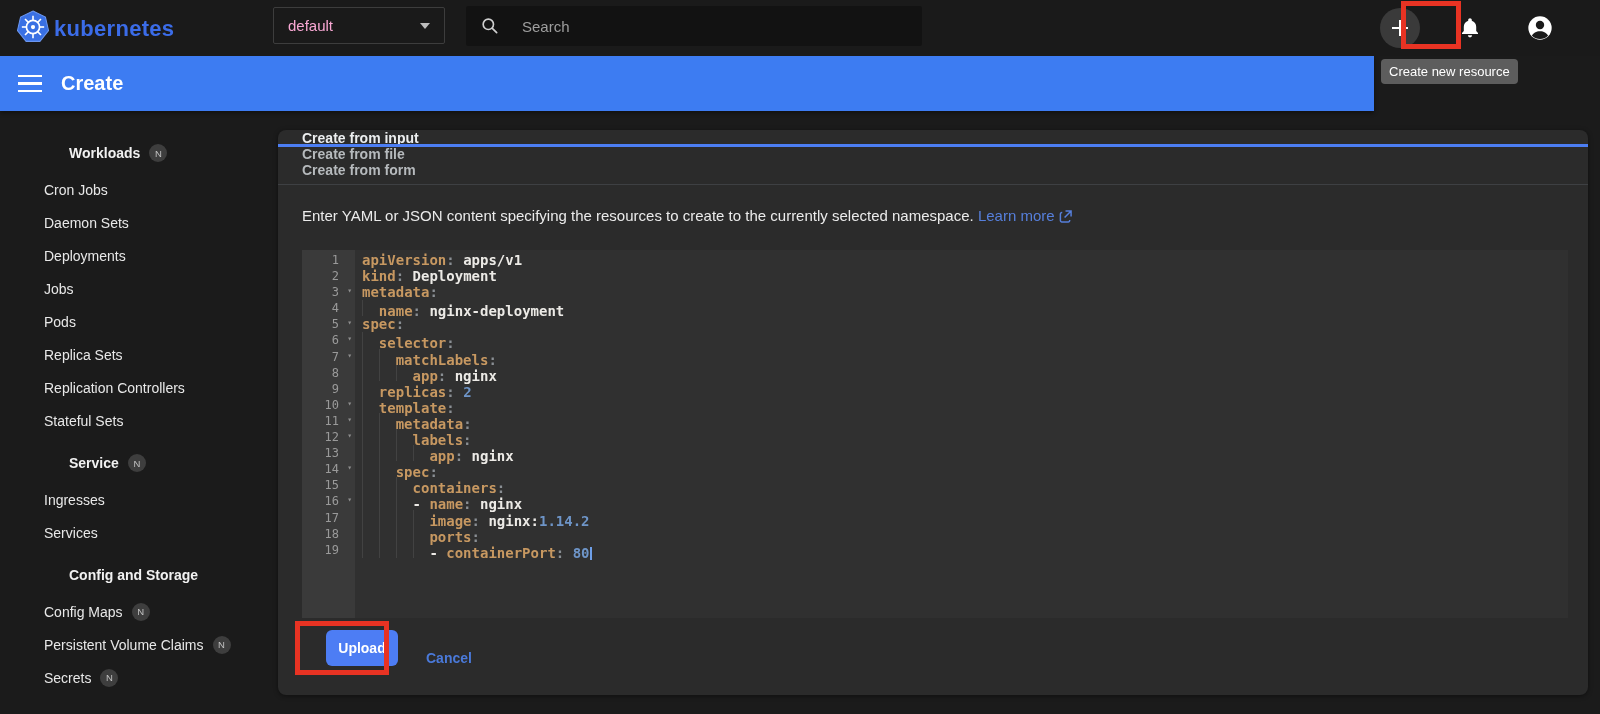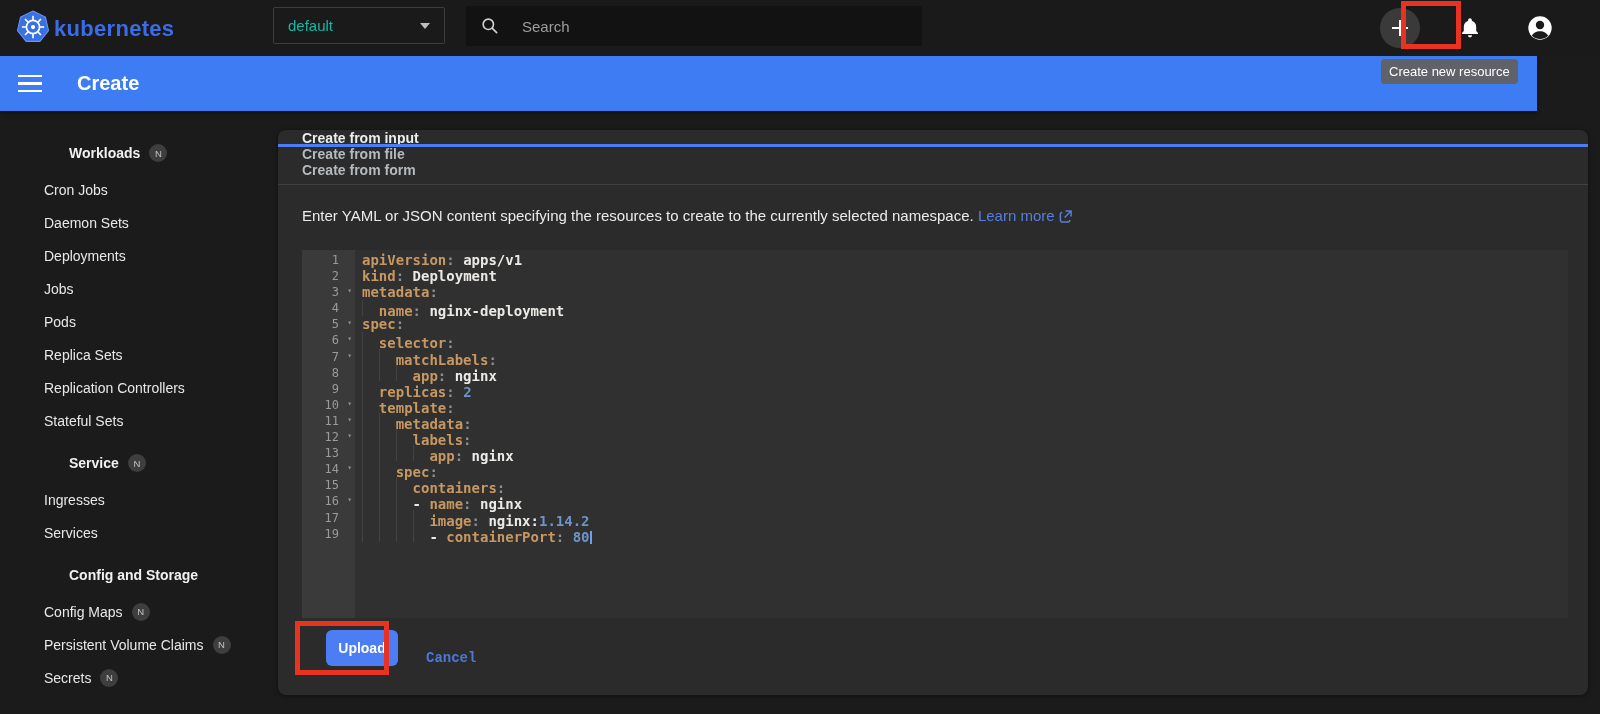--- a/index.html
+++ b/index.html
@@ -7,39 +7,39 @@
     font-family:"Liberation Sans", sans-serif; }
 
   
   .topbar { position:absolute; left:0; top:0; width:1600px; height:56px;
     background:#1a1a1a; z-index:30; }
   .brand { position:absolute; left:16px; top:10px; display:flex; align-items:center; gap:4px; }
   .brand-text { color:#3b6ce8; font-size:22px; font-weight:bold; letter-spacing:.3px; }
   .ns-select { position:absolute; left:273px; top:7px; width:172px; height:37px;
     border:1px solid #3d3d3d; border-radius:2px; display:flex; align-items:center;
     padding:0 14px; cursor:pointer; }
-  .ns-value { color:#14b8a6; font-size:15px; flex:1; }
+  .ns-value { color:#f9a8d4; font-size:15px; flex:1; }
   .caret-down { width:0; height:0; border-left:5px solid transparent;
     border-right:5px solid transparent; border-top:6px solid #bdbdbd; }
   .searchbar { position:absolute; left:466px; top:6px; width:456px; height:40px;
     background:#121212; border-radius:2px; display:flex; align-items:center; padding:0 14px; }
   .searchbar svg { flex:0 0 auto; }
   .search-input { background:transparent; border:none; outline:none; color:#e0e0e0;
     font-size:15px; margin-left:22px; width:340px; }
   .search-input::placeholder { color:#9e9e9e; }
   .top-actions { position:absolute; right:40px; top:0; height:56px; display:flex;
     align-items:center; gap:30px; }
   .icon-btn { width:40px; height:40px; border-radius:50%; display:flex;
     align-items:center; justify-content:center; cursor:pointer; }
   .icon-btn.hovered { background:#3a3a3a; }
 
   
-  .appbar { position:absolute; left:0; top:56px; width:1537px; height:55px;
+  .appbar { position:absolute; left:0; top:56px; width:1374px; height:55px;
     background:#3d7cf2; display:flex; align-items:center; z-index:20;
-    box-shadow:0 2px 4px rgba(0,0,0,.4);gap:16px; }
+    box-shadow:0 2px 4px rgba(0,0,0,.4); }
   .hamburger { width:24px; height:18px; margin-left:18px; position:relative; cursor:pointer; }
   .hamburger span { position:absolute; left:0; width:24px; height:2.5px; background:#fff; }
   .hamburger span:nth-child(1){top:0;} .hamburger span:nth-child(2){top:7.5px;}
   .hamburger span:nth-child(3){top:15px;}
   .appbar-title { color:#fff; font-size:20px; font-weight:bold; margin-left:19px; }
 
   
   .tooltip { position:absolute; left:1381px; top:59px; background:rgba(97,97,97,.95);
     color:#fff; font-size:13px; padding:5px 8px; border-radius:4px; z-index:40;
     white-space:nowrap; }
@@ -96,21 +96,21 @@
   .caret { display:inline-block; width:2px; height:13px; background:#6e9fe8;
     vertical-align:-2px; }
 
   
   .actions { position:absolute; left:28px; top:500px; display:flex; align-items:flex-end;padding-left:20px; }
   .btn-upload { width:72px; height:36px; background:#4d7df4; color:#fff;
     font-size:14px; font-weight:bold; border:none; border-radius:6px; cursor:pointer;
     font-family:"Liberation Sans", sans-serif; }
   .btn-cancel { margin-left:28px; background:none; border:none; color:#4a79d9;
     font-size:14px; font-weight:bold; cursor:pointer;
-    font-family:Liberation Mono, monospace; }
+    font-family:Liberation Sans, sans-serif; }
 </style>
 </head>
 <body>
 
 <div class="topbar">
   <div class="brand">
     <span>
       <svg width="34" height="34" viewBox="0 0 32 32">
         <polygon points="16,1 27.7,6.6 30.6,19.3 22.5,29.5 9.5,29.5 1.4,19.3 4.3,6.6" fill="#3970e4" stroke="#6b96ef" stroke-width="1"></polygon>
         <circle cx="16" cy="16" r="6.2" fill="none" stroke="#fff" stroke-width="1.6"></circle>
@@ -269,20 +269,21 @@
         <div class="ed-line"><span class="ed-gut"><span class="ed-num">8</span></span><span class="ed-codeln"><span class="ind"></span><span class="ind"></span><span class="ind"></span><span class="tk-k">app</span><span class="tk-c">: </span><span class="tk-v">nginx</span></span></div>
         <div class="ed-line"><span class="ed-gut"><span class="ed-num">9</span></span><span class="ed-codeln"><span class="ind"></span><span class="tk-k">replicas</span><span class="tk-c">: </span><span class="tk-n">2</span></span></div>
         <div class="ed-line"><span class="ed-gut"><span class="ed-num">10</span><span class="ed-fold">▾</span></span><span class="ed-codeln"><span class="ind"></span><span class="tk-k">template</span><span class="tk-c">:</span></span></div>
         <div class="ed-line"><span class="ed-gut"><span class="ed-num">11</span><span class="ed-fold">▾</span></span><span class="ed-codeln"><span class="ind"></span><span class="ind"></span><span class="tk-k">metadata</span><span class="tk-c">:</span></span></div>
         <div class="ed-line"><span class="ed-gut"><span class="ed-num">12</span><span class="ed-fold">▾</span></span><span class="ed-codeln"><span class="ind"></span><span class="ind"></span><span class="ind"></span><span class="tk-k">labels</span><span class="tk-c">:</span></span></div>
         <div class="ed-line"><span class="ed-gut"><span class="ed-num">13</span></span><span class="ed-codeln"><span class="ind"></span><span class="ind"></span><span class="ind"></span><span class="ind"></span><span class="tk-k">app</span><span class="tk-c">: </span><span class="tk-v">nginx</span></span></div>
         <div class="ed-line"><span class="ed-gut"><span class="ed-num">14</span><span class="ed-fold">▾</span></span><span class="ed-codeln"><span class="ind"></span><span class="ind"></span><span class="tk-k">spec</span><span class="tk-c">:</span></span></div>
         <div class="ed-line"><span class="ed-gut"><span class="ed-num">15</span></span><span class="ed-codeln"><span class="ind"></span><span class="ind"></span><span class="ind"></span><span class="tk-k">containers</span><span class="tk-c">:</span></span></div>
         <div class="ed-line"><span class="ed-gut"><span class="ed-num">16</span><span class="ed-fold">▾</span></span><span class="ed-codeln"><span class="ind"></span><span class="ind"></span><span class="ind"></span><span class="tk-d">- </span><span class="tk-k">name</span><span class="tk-c">: </span><span class="tk-v">nginx</span></span></div>
         <div class="ed-line"><span class="ed-gut"><span class="ed-num">17</span></span><span class="ed-codeln"><span class="ind"></span><span class="ind"></span><span class="ind"></span><span class="ind"></span><span class="tk-k">image</span><span class="tk-c">: </span><span class="tk-v">nginx:</span><span class="tk-n">1.14.2</span></span></div>
+        <div class="ed-line"><span class="ed-gut"><span class="ed-num">18</span></span><span class="ed-codeln"><span class="ind"></span><span class="ind"></span><span class="ind"></span><span class="ind"></span><span class="tk-k">ports</span><span class="tk-c">:</span></span></div>
         <div class="ed-line"><span class="ed-gut"><span class="ed-num">19</span></span><span class="ed-codeln"><span class="ind"></span><span class="ind"></span><span class="ind"></span><span class="ind"></span><span class="tk-d">- </span><span class="tk-k">containerPort</span><span class="tk-c">: </span><span class="tk-n">80</span><span class="caret"></span></span></div>
       </div>
   </div>
 
   <div class="actions">
     <button class="btn-upload">Upload</button>
     <button class="btn-cancel">Cancel</button>
   </div>
 </div>
 

